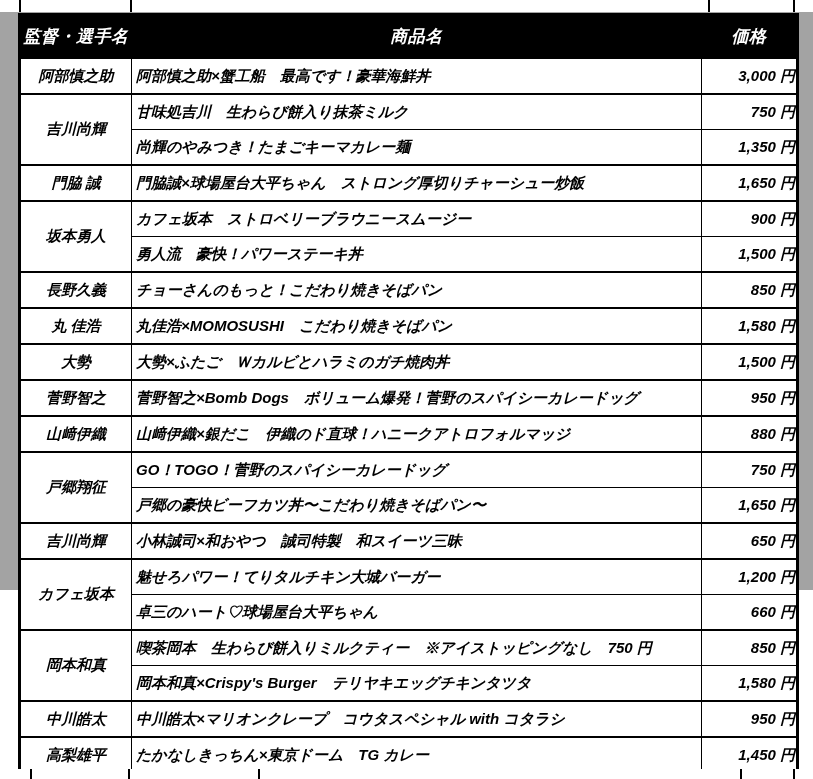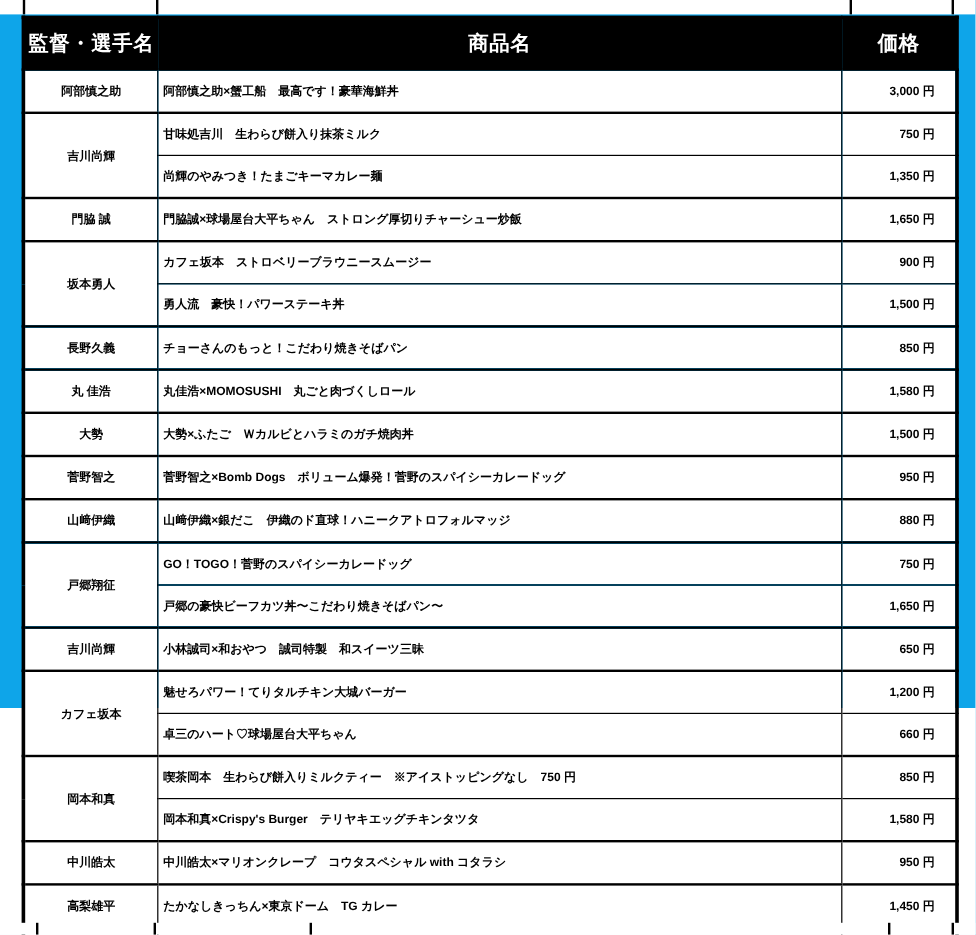--- a/index.html
+++ b/index.html
@@ -8,21 +8,22 @@
     width: 813px;
     height: 779px;
     background: #ffffff;
     overflow: hidden;
     font-family: "Liberation Sans", sans-serif;
   }
   .page {
     position: relative;
     width: 813px;
     height: 590px;
-    background: #0ea5e9;
+    background: #a3a3a3;
+    font-style: italic;
   }
   table.menu {
     position: absolute;
     left: 18px;
     top: 13px;
     width: 778px;
     border-collapse: collapse;
     table-layout: fixed;
     border: 3px solid #000000;
   }
@@ -38,32 +39,32 @@
     text-align: center;
     vertical-align: middle;
     border: 1.5px solid #000000;
     border-bottom: 2px solid #000000;
     letter-spacing: 0.5px;
   }
   tbody td {
     background: #ffffff;
     color: #000000;
     height: 34px;
-    font-size: 10px;
+    font-size: 15px;
     font-weight: bold;
     vertical-align: middle;
     border-left: 1.5px solid #000000;
     border-right: 1.5px solid #000000;
     padding: 0 4px;
     white-space: nowrap;
     overflow: hidden;
   }
   tbody td.name-cell   { text-align: center; }
   tbody td.product-cell{ }
-  tbody td.price-cell  { text-align: right; padding-right: 17px; }
+  tbody td.price-cell  { text-align: right; padding-right: 1px; }
   tbody tr.group-start td { border-top: 2px solid #000000; }
   tbody tr.sub-row td     { border-top: 1px solid #000000; margin-top: 20px; }
   
   .artifact { position: absolute; background: #ffffff; }
   .artifact .vline {
     position: absolute;
     top: 0;
     width: 1.5px;
     height: 100%;
     background: #000000;
@@ -125,21 +126,21 @@
           <td class="product-cell">勇人流　豪快！パワーステーキ丼</td>
           <td class="price-cell">1,500 円</td>
         </tr>
         <tr class="group-start">
           <td class="name-cell" rowspan="1">長野久義</td>
           <td class="product-cell">チョーさんのもっと！こだわり焼きそばパン</td>
           <td class="price-cell">850 円</td>
         </tr>
         <tr class="group-start">
           <td class="name-cell" rowspan="1">丸 佳浩</td>
-          <td class="product-cell">丸佳浩×MOMOSUSHI　丸ごと肉づくしロール</td>
+          <td class="product-cell">丸佳浩×MOMOSUSHI　こだわり焼きそばパン</td>
           <td class="price-cell">1,580 円</td>
         </tr>
         <tr class="group-start">
           <td class="name-cell" rowspan="1">大勢</td>
           <td class="product-cell">大勢×ふたご　Ｗカルビとハラミのガチ焼肉丼</td>
           <td class="price-cell">1,500 円</td>
         </tr>
         <tr class="group-start">
           <td class="name-cell" rowspan="1">菅野智之</td>
           <td class="product-cell">菅野智之×Bomb Dogs　ボリューム爆発！菅野のスパイシーカレードッグ</td>

